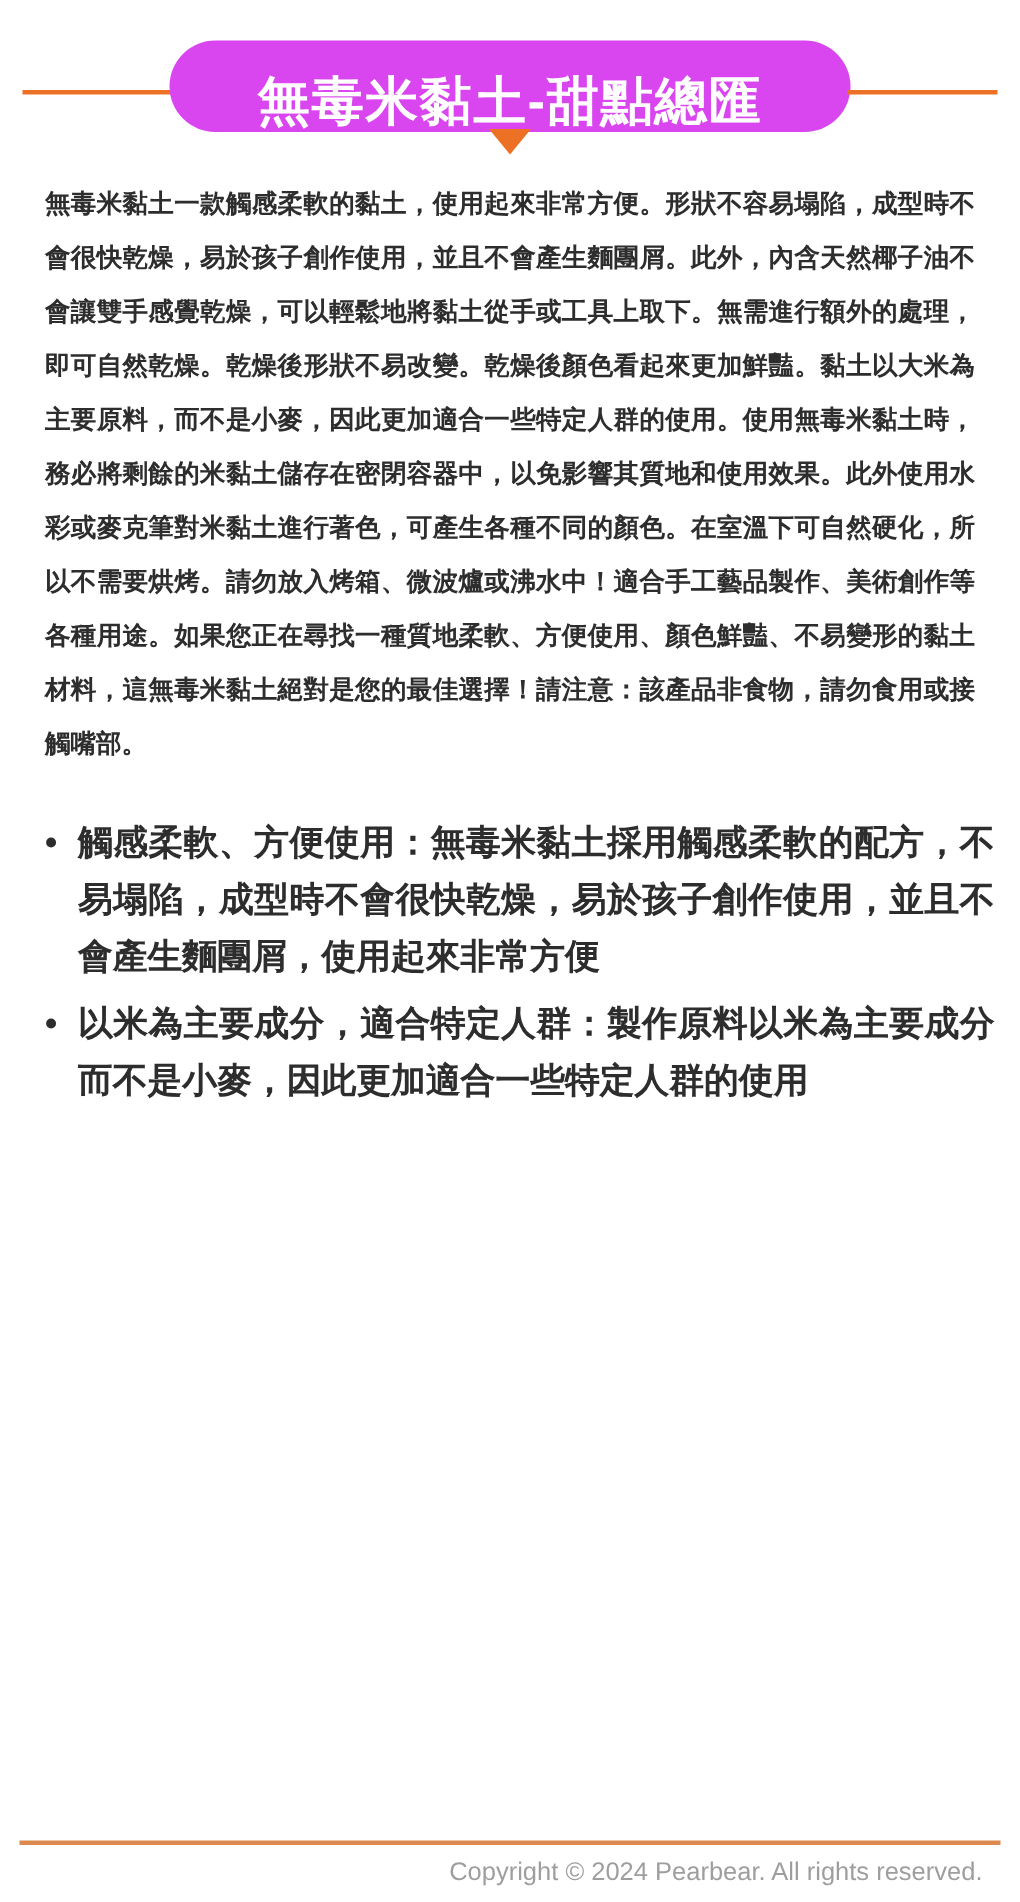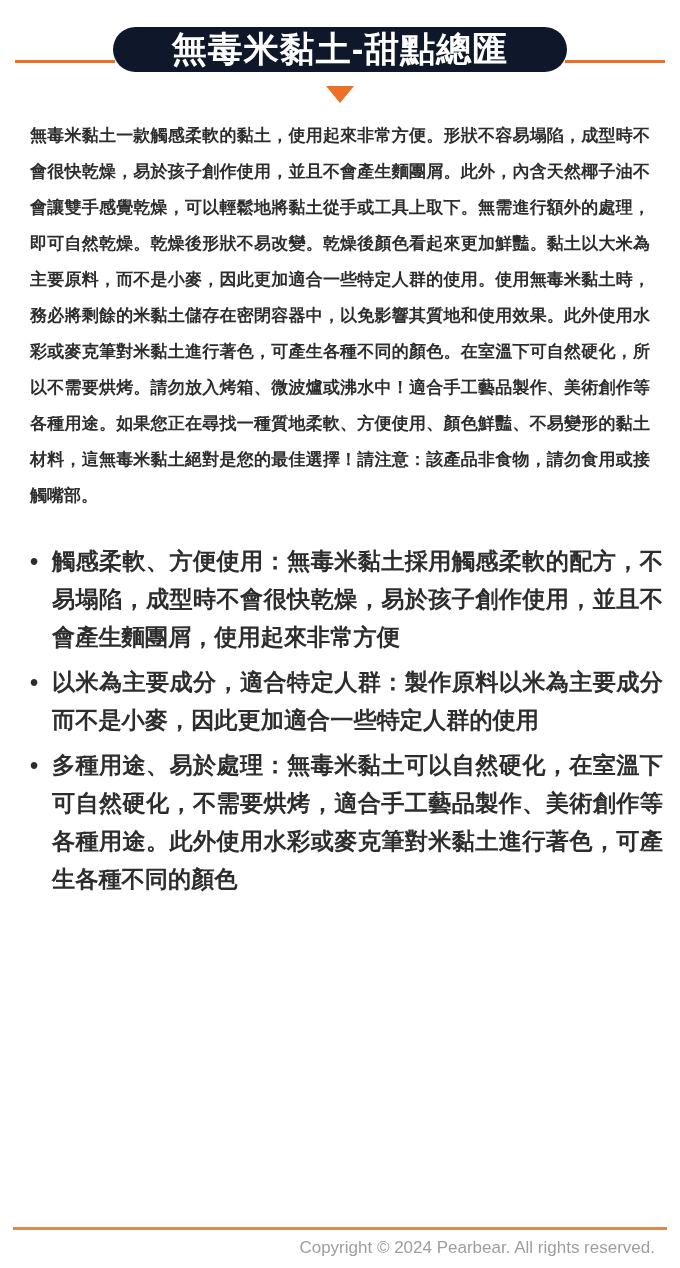--- a/index.html
+++ b/index.html
@@ -20,25 +20,25 @@
     height: 3px;
     background: #ED7124;
   }
   .hline.left  { left: 15px;  width: 100px; }
   .hline.right { right: 15px; width: 100px; }
   .badge {
     position: absolute;
     left: 113px;
     top: 27px;
     width: 454px;
-    height: 45px;
-    background: #0f172a;
+    height: 61px;
+    background: #d946ef;
     border-radius: 31px;
     display: flex;
-    align-items: center;
+    align-items: flex-end;
     justify-content: center;
   }
   .badge .title-text {
     color: #ffffff;
     font-size: 35px;
     font-weight: 700;
     letter-spacing: 1px;
     line-height: 1;
     padding-bottom: 3px;
   }
@@ -128,21 +128,20 @@
   <p class="intro">無毒米黏土一款觸感柔軟的黏土，使用起來非常方便。形狀不容易塌陷，成型時不會很快乾燥，易於孩子創作使用，並且不會產生麵團屑。此外，內含天然椰子油不會讓雙手感覺乾燥，可以輕鬆地將黏土從手或工具上取下。無需進行額外的處理，即可自然乾燥。乾燥後形狀不易改變。乾燥後顏色看起來更加鮮豔。黏土以大米為主要原料，而不是小麥，因此更加適合一些特定人群的使用。使用無毒米黏土時，務必將剩餘的米黏土儲存在密閉容器中，以免影響其質地和使用效果。此外使用水彩或麥克筆對米黏土進行著色，可產生各種不同的顏色。在室溫下可自然硬化，所以不需要烘烤。請勿放入烤箱、微波爐或沸水中！適合手工藝品製作、美術創作等各種用途。如果您正在尋找一種質地柔軟、方便使用、顏色鮮豔、不易變形的黏土材料，這無毒米黏土絕對是您的最佳選擇！請注意：該產品非食物，請勿食用或接觸嘴部。</p>
 
   <ul class="features">
 
       <li class="feature"><span>觸感柔軟、方便使用：無毒米黏土採用觸感柔軟的配方，不易塌陷，成型時不會很快乾燥，易於孩子創作使用，並且不會產生麵團屑，使用起來非常方便</span></li>
 
 
 
       <li class="feature"><span>以米為主要成分，適合特定人群：製作原料以米為主要成分而不是小麥，因此更加適合一些特定人群的使用</span></li>
 
-      <li class="feature"><span>多種用途、易於處理：無毒米黏土可以自然硬化，在室溫下可自然硬化，不需要烘烤，適合手工藝品製作、美術創作等各種用途。此外使用水彩或麥克筆對米黏土進行著色，可產生各種不同的顏色</span></li>
     </ul>
 
   <footer class="footer">
     <div class="footer-line"></div>
     <div class="copyright">Copyright © 2024 Pearbear. All rights reserved.</div>
   </footer>
 
 </div>
 
 </body></html>

